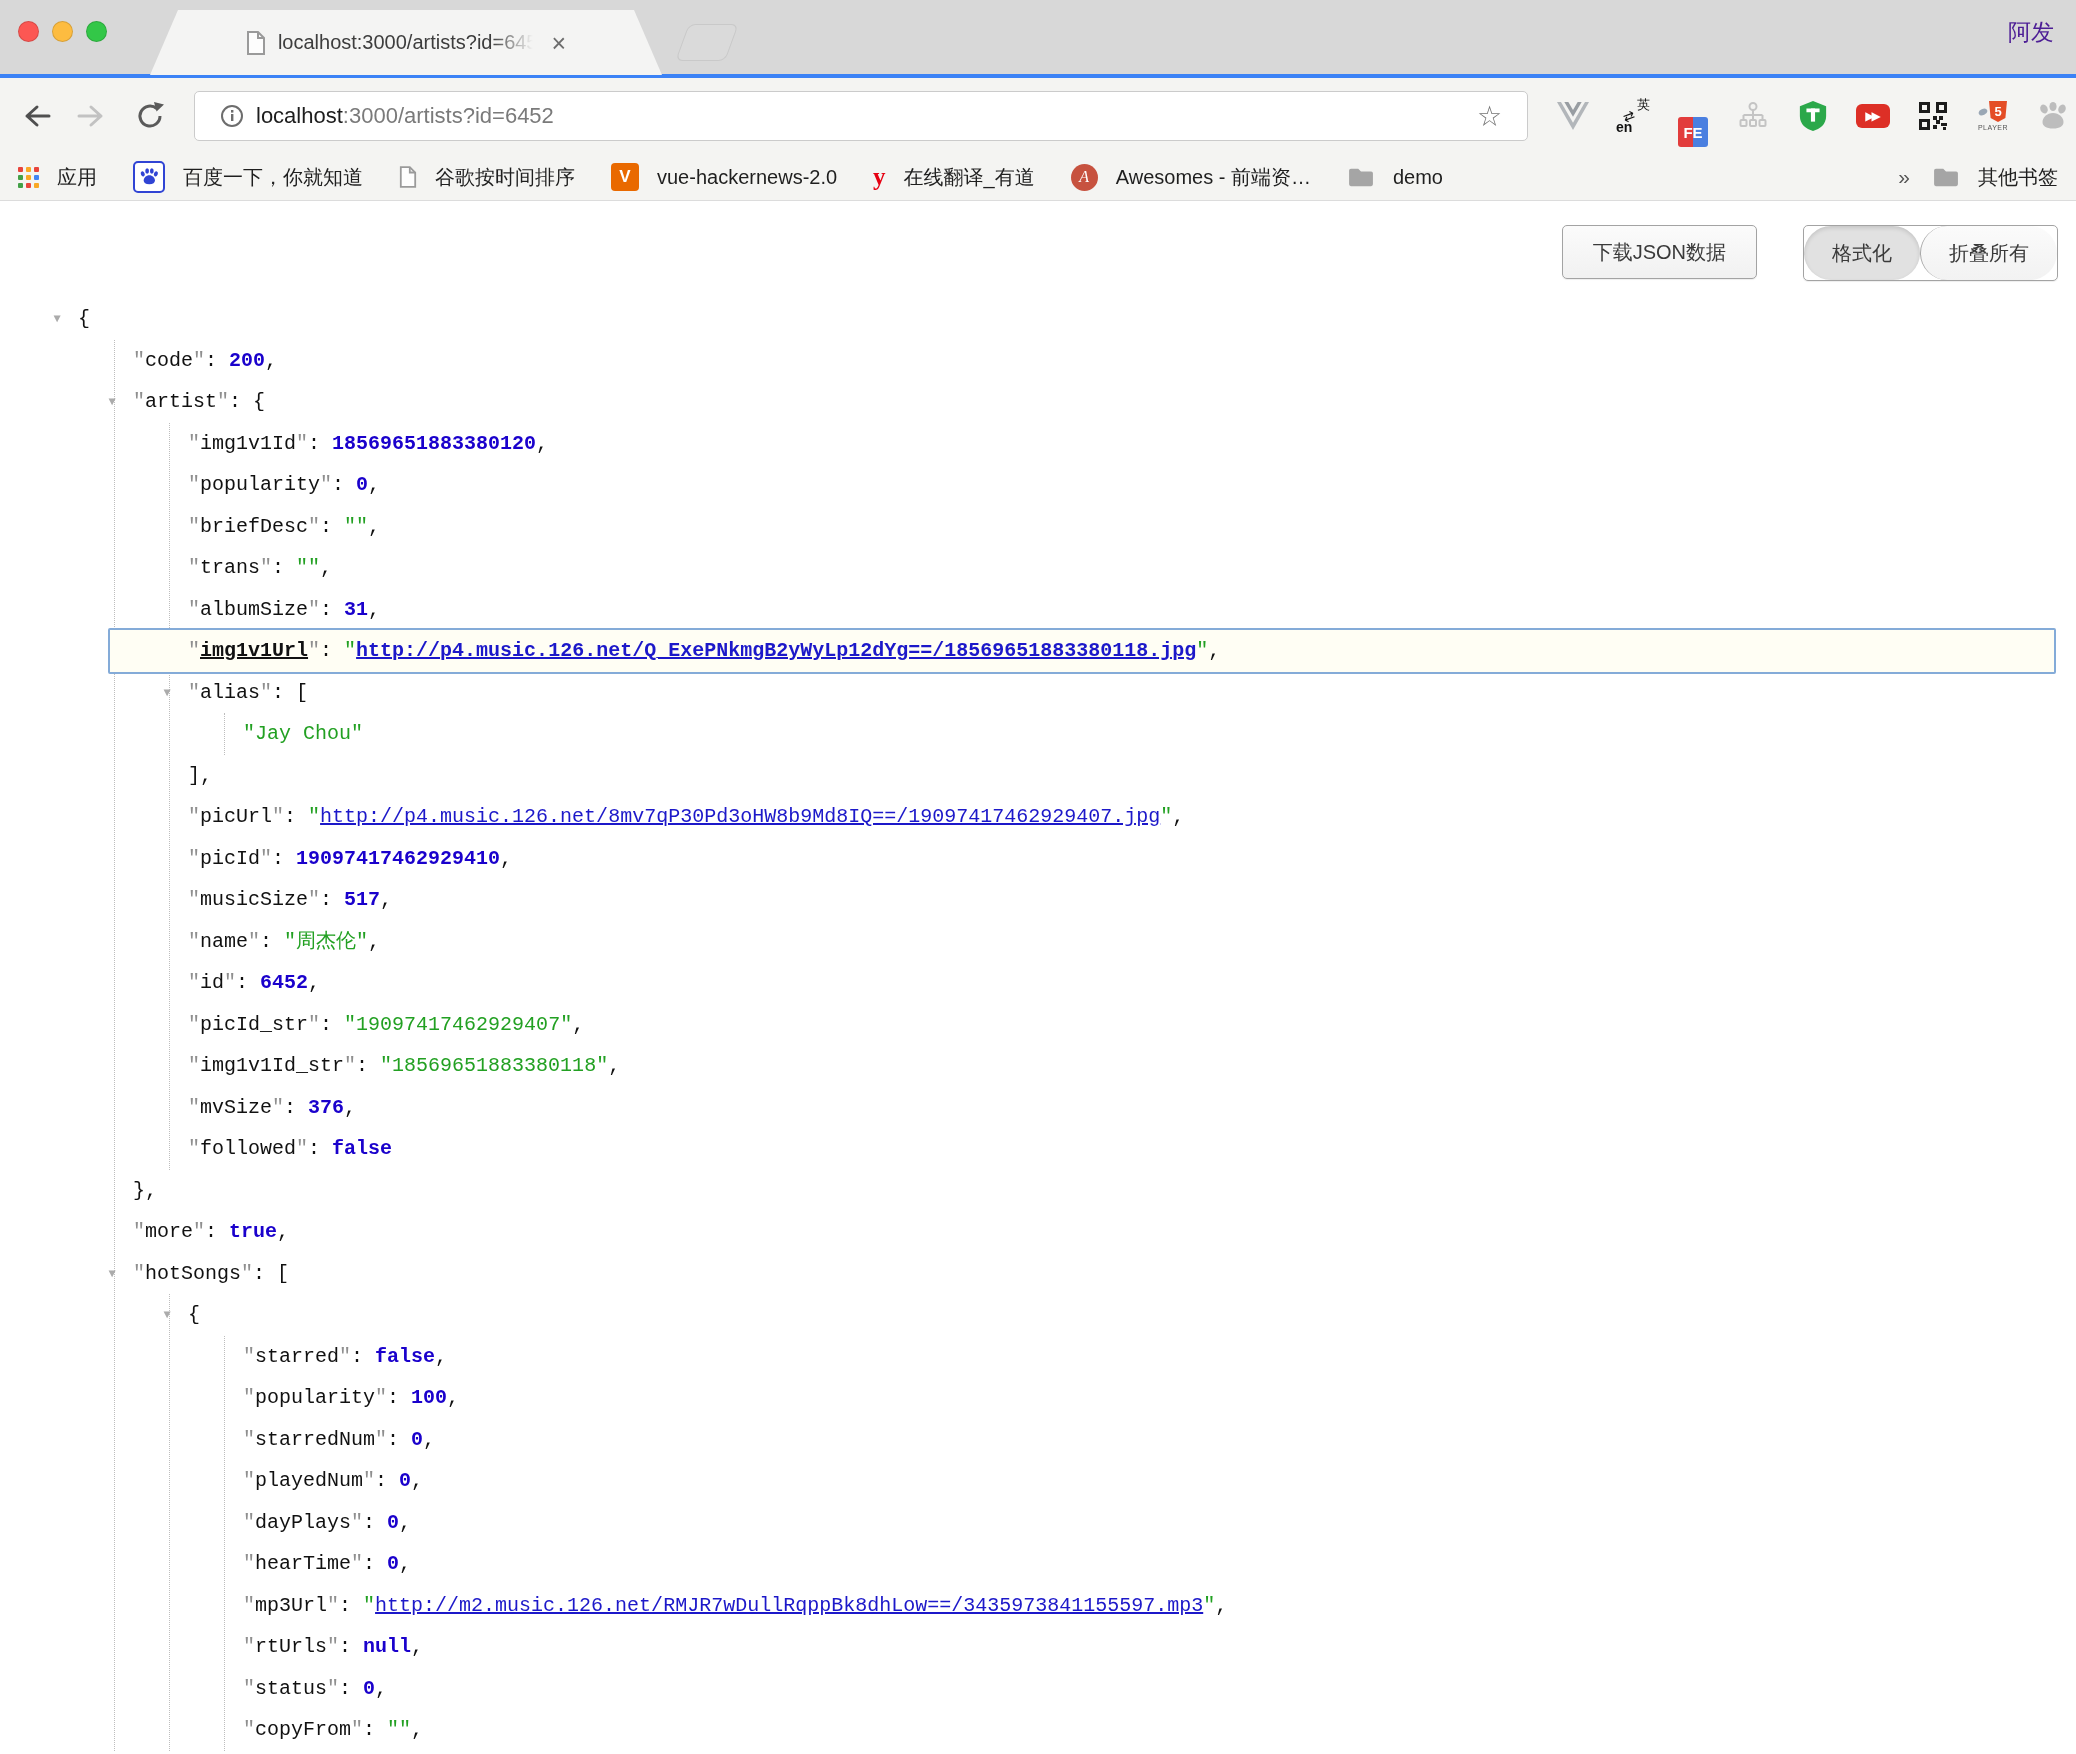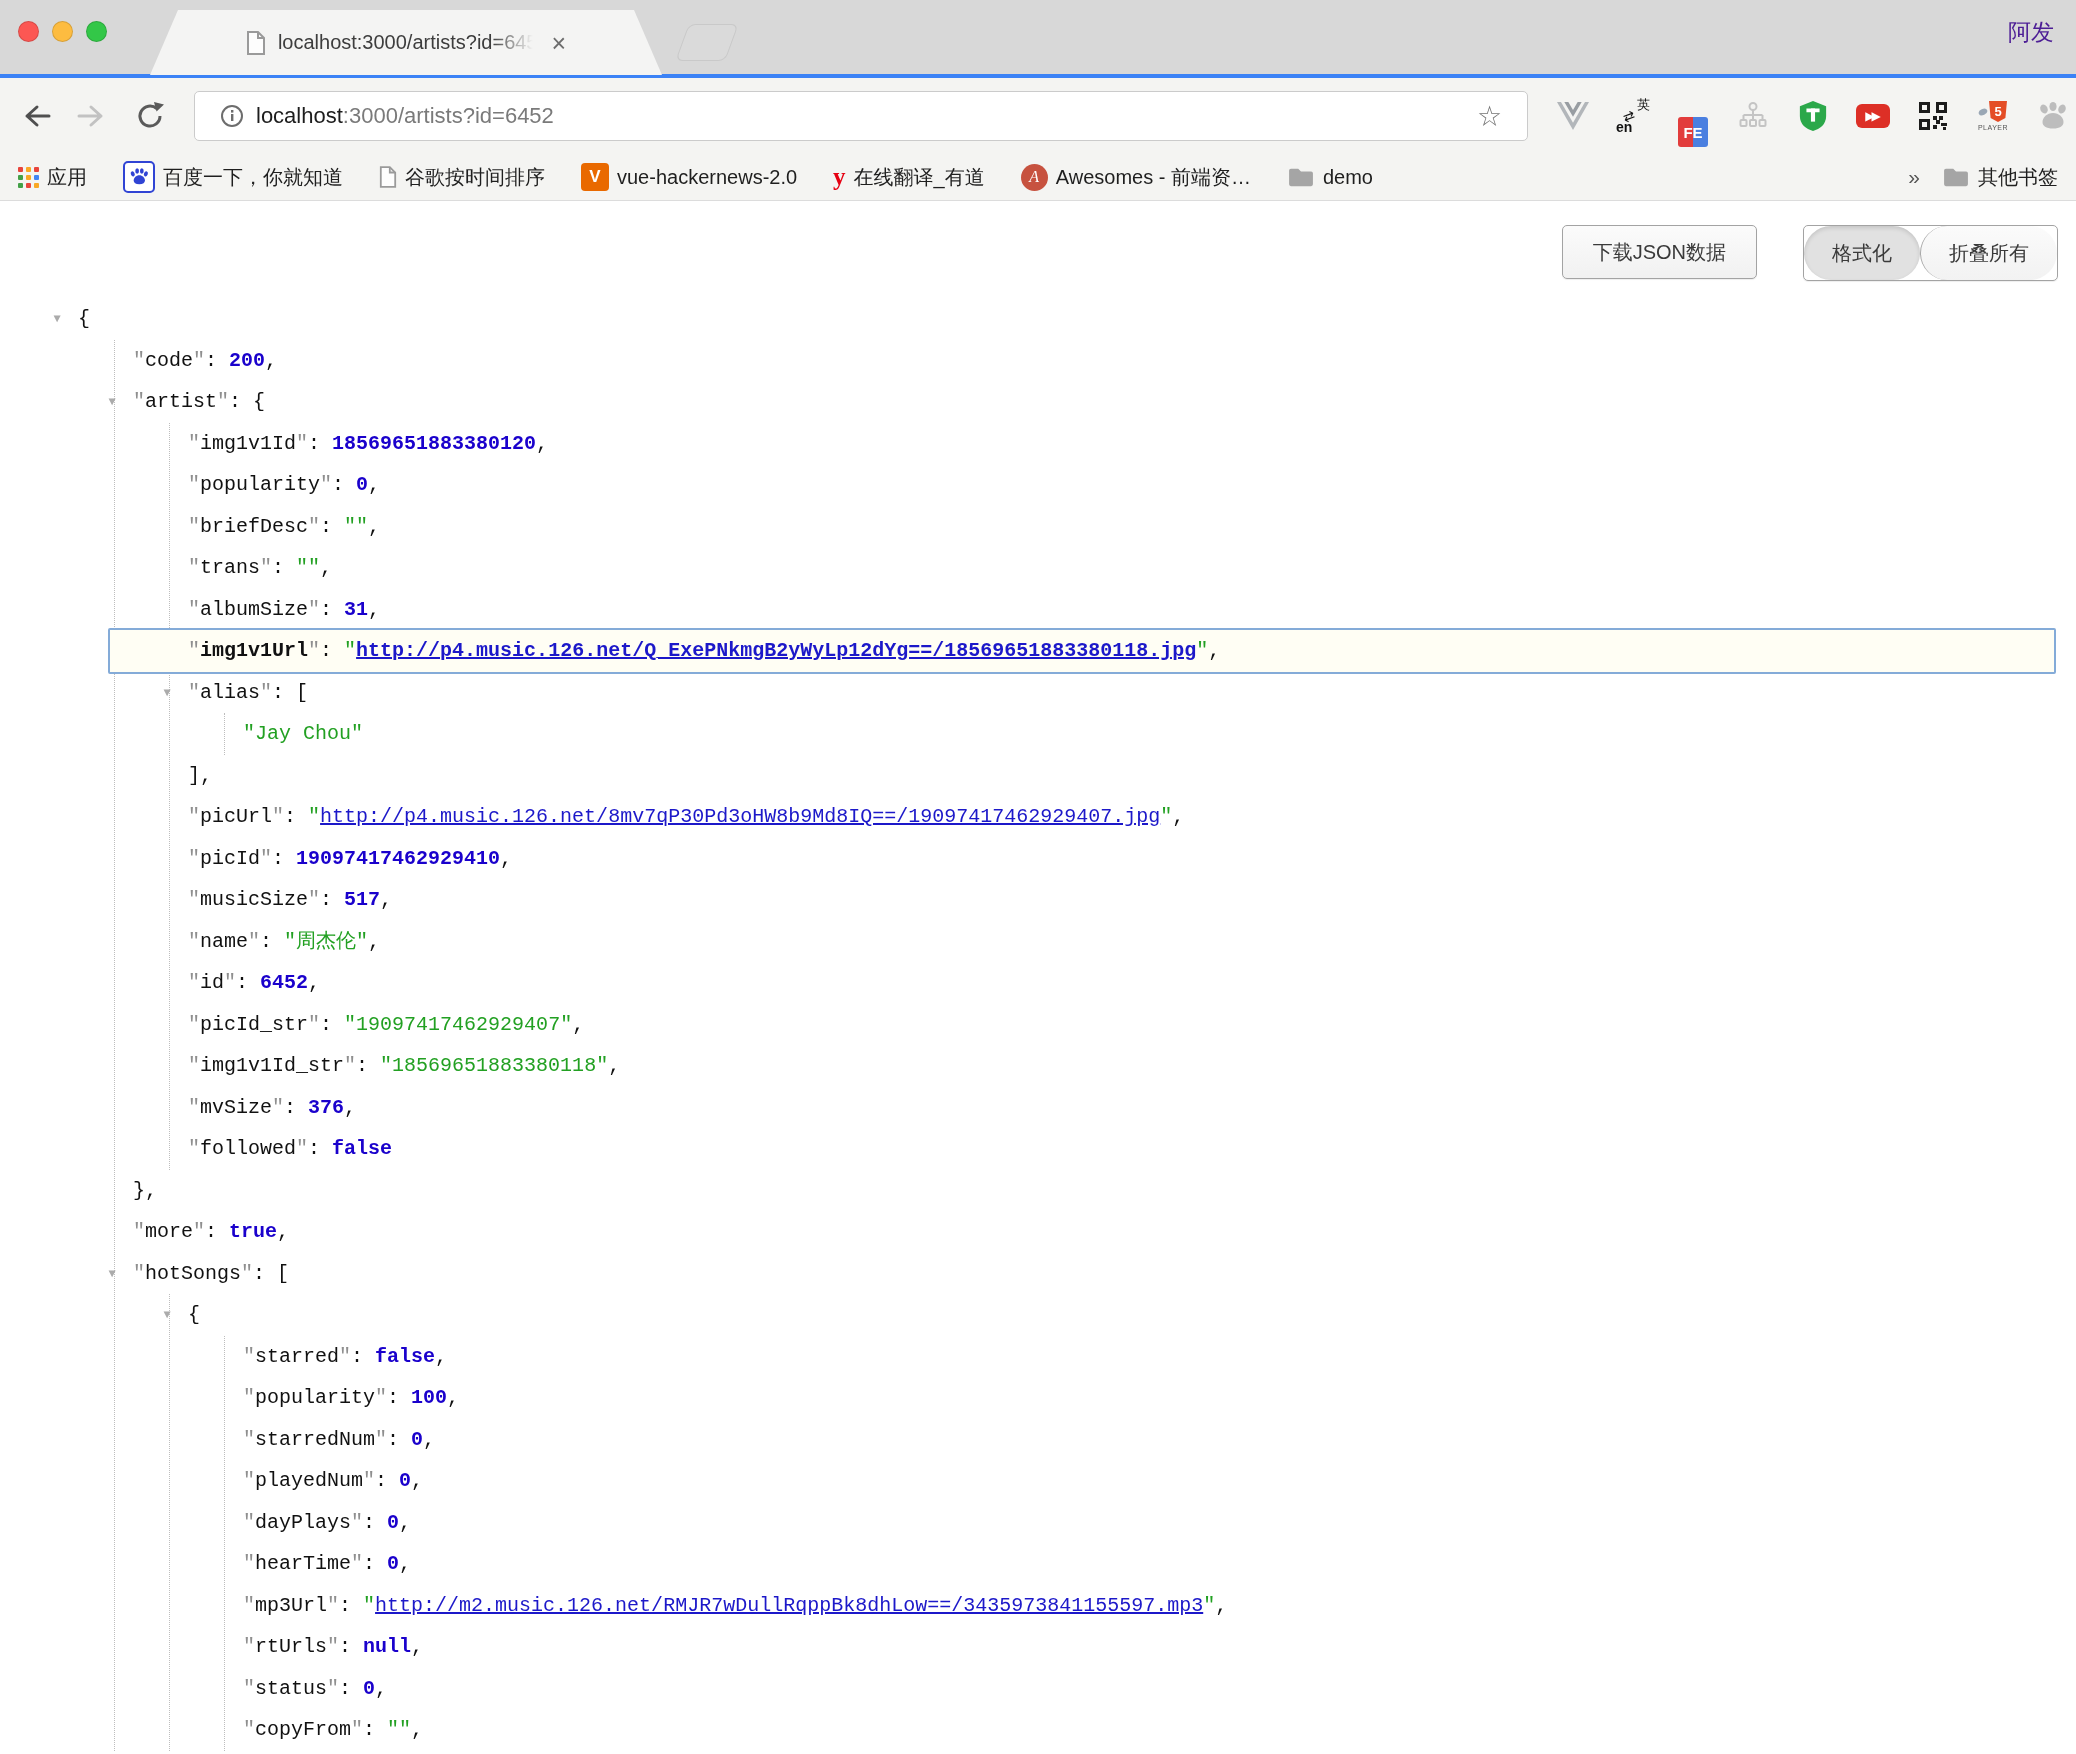--- a/index.html
+++ b/index.html
@@ -39,21 +39,21 @@
   .h5-cap{font-size:7px;color:#555;letter-spacing:.5px;margin-top:1px;}
   .menu-dots{display:flex;flex-direction:column;gap:4px;margin-left:24px;}
   .menu-dots i{width:5px;height:5px;border-radius:50%;background:#5f6368;}
   .tr-ic{width:34px;height:34px;position:relative;}
   .tr-zh{position:absolute;right:0;top:-3px;font-size:13px;color:#111;}
   .tr-en{position:absolute;left:0;bottom:-2px;font-size:14px;font-weight:bold;color:#111;margin-top:9px;}
   .tr-arrow{position:absolute;left:7px;top:9px;font-size:14px;color:#111;transform:rotate(-20deg);}
   
   .bookmarks{display:flex;align-items:center;height:46px;background:#f4f4f2;padding:0 18px;
        border-bottom:1px solid #dcdcdc;font-size:20px;color:#1f1f1f;}
-  .bm{display:flex;align-items:center;gap:8px;margin-right:36px;white-space:nowrap;}
+  .bm{display:flex;align-items:center;gap:18px;margin-right:36px;white-space:nowrap;}
   .bm-right{margin-left:auto;display:flex;align-items:center;gap:22px;}
   .chev{font-size:21px;color:#555;}
   .apps-grid{display:grid;grid-template-columns:repeat(3,5px);grid-gap:3px;}
   .apps-grid i{width:5px;height:5px;border-radius:1px;}
   .ag1{background:#e8453c}.ag2{background:#f9a825}.ag3{background:#e8453c}
   .ag4{background:#43a047}.ag5{background:#f9a825}.ag6{background:#4285f4}
   .ag7{background:#43a047}.ag8{background:#e8453c}.ag9{background:#f9a825}
   .baidu-ic{width:28px;height:28px;background:#fff;border:2px solid #3044d4;border-radius:5px;
        display:flex;align-items:center;justify-content:center;}
   .vhn-ic{width:28px;height:28px;background:#e96900;border-radius:4px;color:#fff;font-weight:bold;
@@ -74,21 +74,21 @@
   .json{position:absolute;top:97px;left:78px;right:20px;color:#141414;
        font-family:"Liberation Mono","DejaVu Sans Mono",monospace;font-size:20px;line-height:41.5px;}
   .jline{position:relative;white-space:pre;}
   .tri{position:absolute;left:-31px;top:1px;width:20px;font-size:12px;color:#ababab;text-align:center;}
   .blk{margin-left:36px;padding-left:18px;border-left:1px dotted #bdbdbd;}
   .qk{color:#8f8f8f;} .k{color:#111;} .p{color:#111;}
   .vn{color:#1a01cc;font-weight:bold;}
   .qs,.vs{color:#22a022;}
   .vl{color:#1c18c9;text-decoration:underline;cursor:pointer;}
   .hl{background:#fffef4;border:2px solid #84abd8;border-radius:2px;margin:-2px 0 -2px -80px;padding-left:78px;}
-  .hl .k{font-weight:bold;} .hl .vl{font-weight:bold;}
+  .hl .k{font-weight:bold;text-decoration:underline;} .hl .vl{font-weight:bold;}
 </style>
 </head>
 <body>
 
 <div>
 
   <div class="tabstrip">
     <div class="lights">
       <span class="light l-red"></span>
       <span class="light l-yellow"></span>

